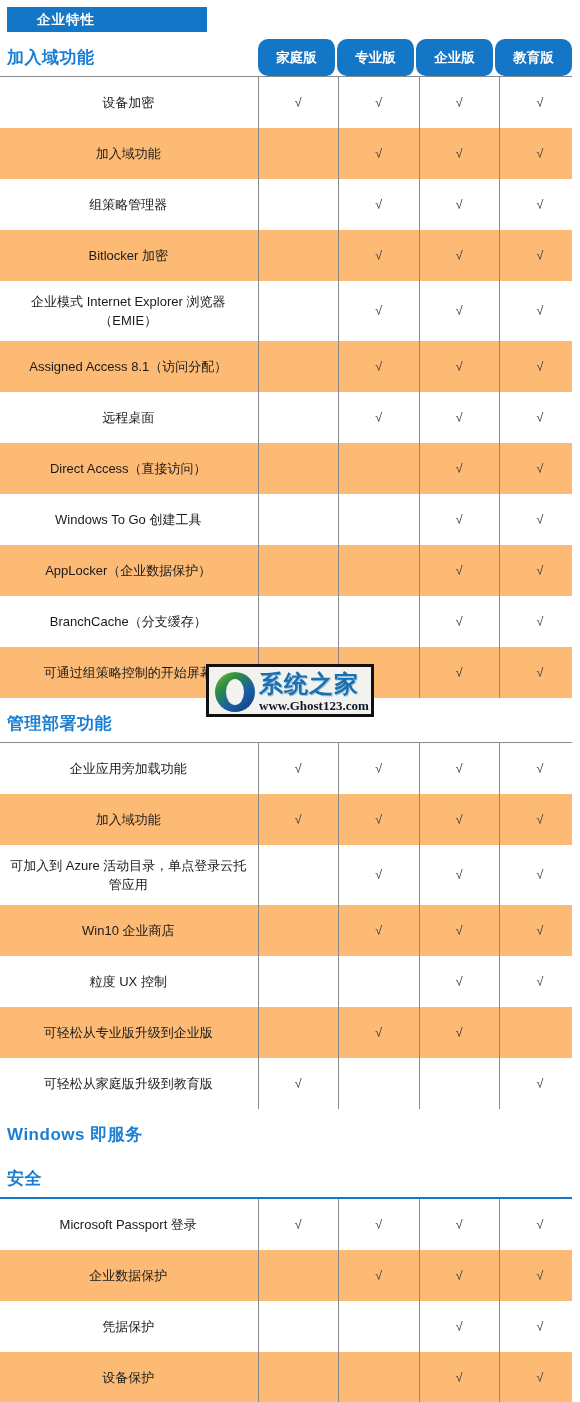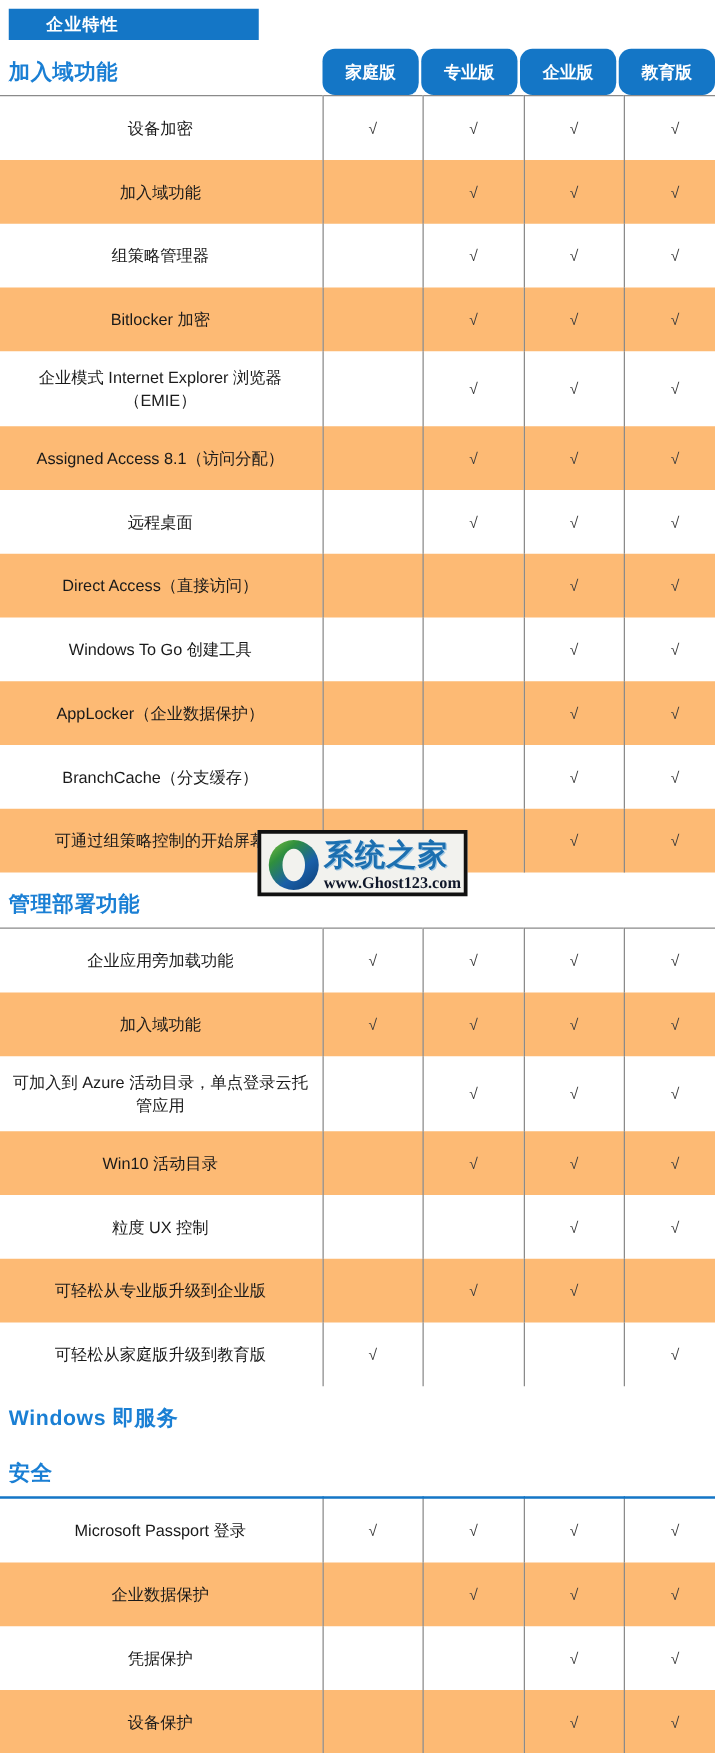--- a/index.html
+++ b/index.html
@@ -236,21 +236,21 @@
               <td class="mark"><span class="chk">√</span></td>
             </tr>
             <tr class="tall">
               <td class="name">可加入到 Azure 活动目录，单点登录云托管应用</td>
               <td class="mark"></td>
               <td class="mark"><span class="chk">√</span></td>
               <td class="mark"><span class="chk">√</span></td>
               <td class="mark"><span class="chk">√</span></td>
             </tr>
             <tr class="alt ">
-              <td class="name">Win10 活动目录</td>
+              <td class="name">Win10 企业商店</td>
               <td class="mark"></td>
               <td class="mark"><span class="chk">√</span></td>
               <td class="mark"><span class="chk">√</span></td>
               <td class="mark"><span class="chk">√</span></td>
             </tr>
             <tr class="">
               <td class="name">粒度 UX 控制</td>
               <td class="mark"></td>
               <td class="mark"></td>
               <td class="mark"><span class="chk">√</span></td>

